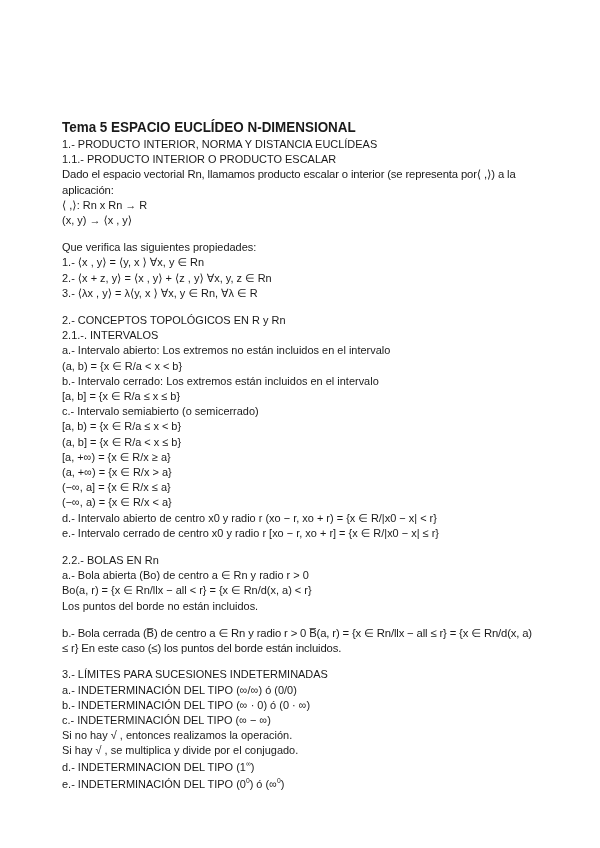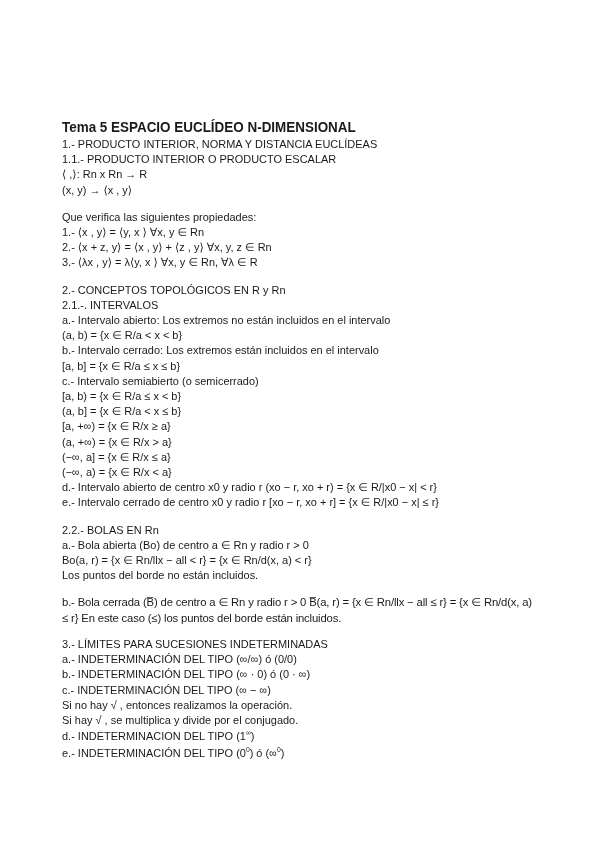--- a/index.html
+++ b/index.html
@@ -60,20 +60,21 @@
     }
   </style>
 </head>
 <body>
 
 <div class="page">
   <div class="title">Tema 5 ESPACIO EUCLÍDEO N-DIMENSIONAL</div>
 
   <div class="line">1.- PRODUCTO INTERIOR, NORMA Y DISTANCIA EUCLÍDEAS</div>
   <div class="line">1.1.- PRODUCTO INTERIOR O PRODUCTO ESCALAR</div>
+  <div class="line wrap">Dado el espacio vectorial Rn, llamamos producto escalar o interior (se representa por⟨ ,⟩) a la aplicación:</div>
   <div class="line">⟨ ,⟩: Rn x Rn → R</div>
   <div class="line">(x, y) → ⟨x , y⟩</div>
   <div class="blank"></div>
   <div class="line">Que verifica las siguientes propiedades:</div>
   <div class="line">1.- ⟨x , y⟩ = ⟨y, x ⟩ ∀x, y ∈ Rn</div>
   <div class="line">2.- ⟨x + z, y⟩ = ⟨x , y⟩ + ⟨z , y⟩ ∀x, y, z ∈ Rn</div>
   <div class="line">3.- ⟨λx , y⟩ = λ⟨y, x ⟩ ∀x, y ∈ Rn, ∀λ ∈ R</div>
   <div class="blank"></div>
 
   <div class="line">2.- CONCEPTOS TOPOLÓGICOS EN R y Rn</div>

